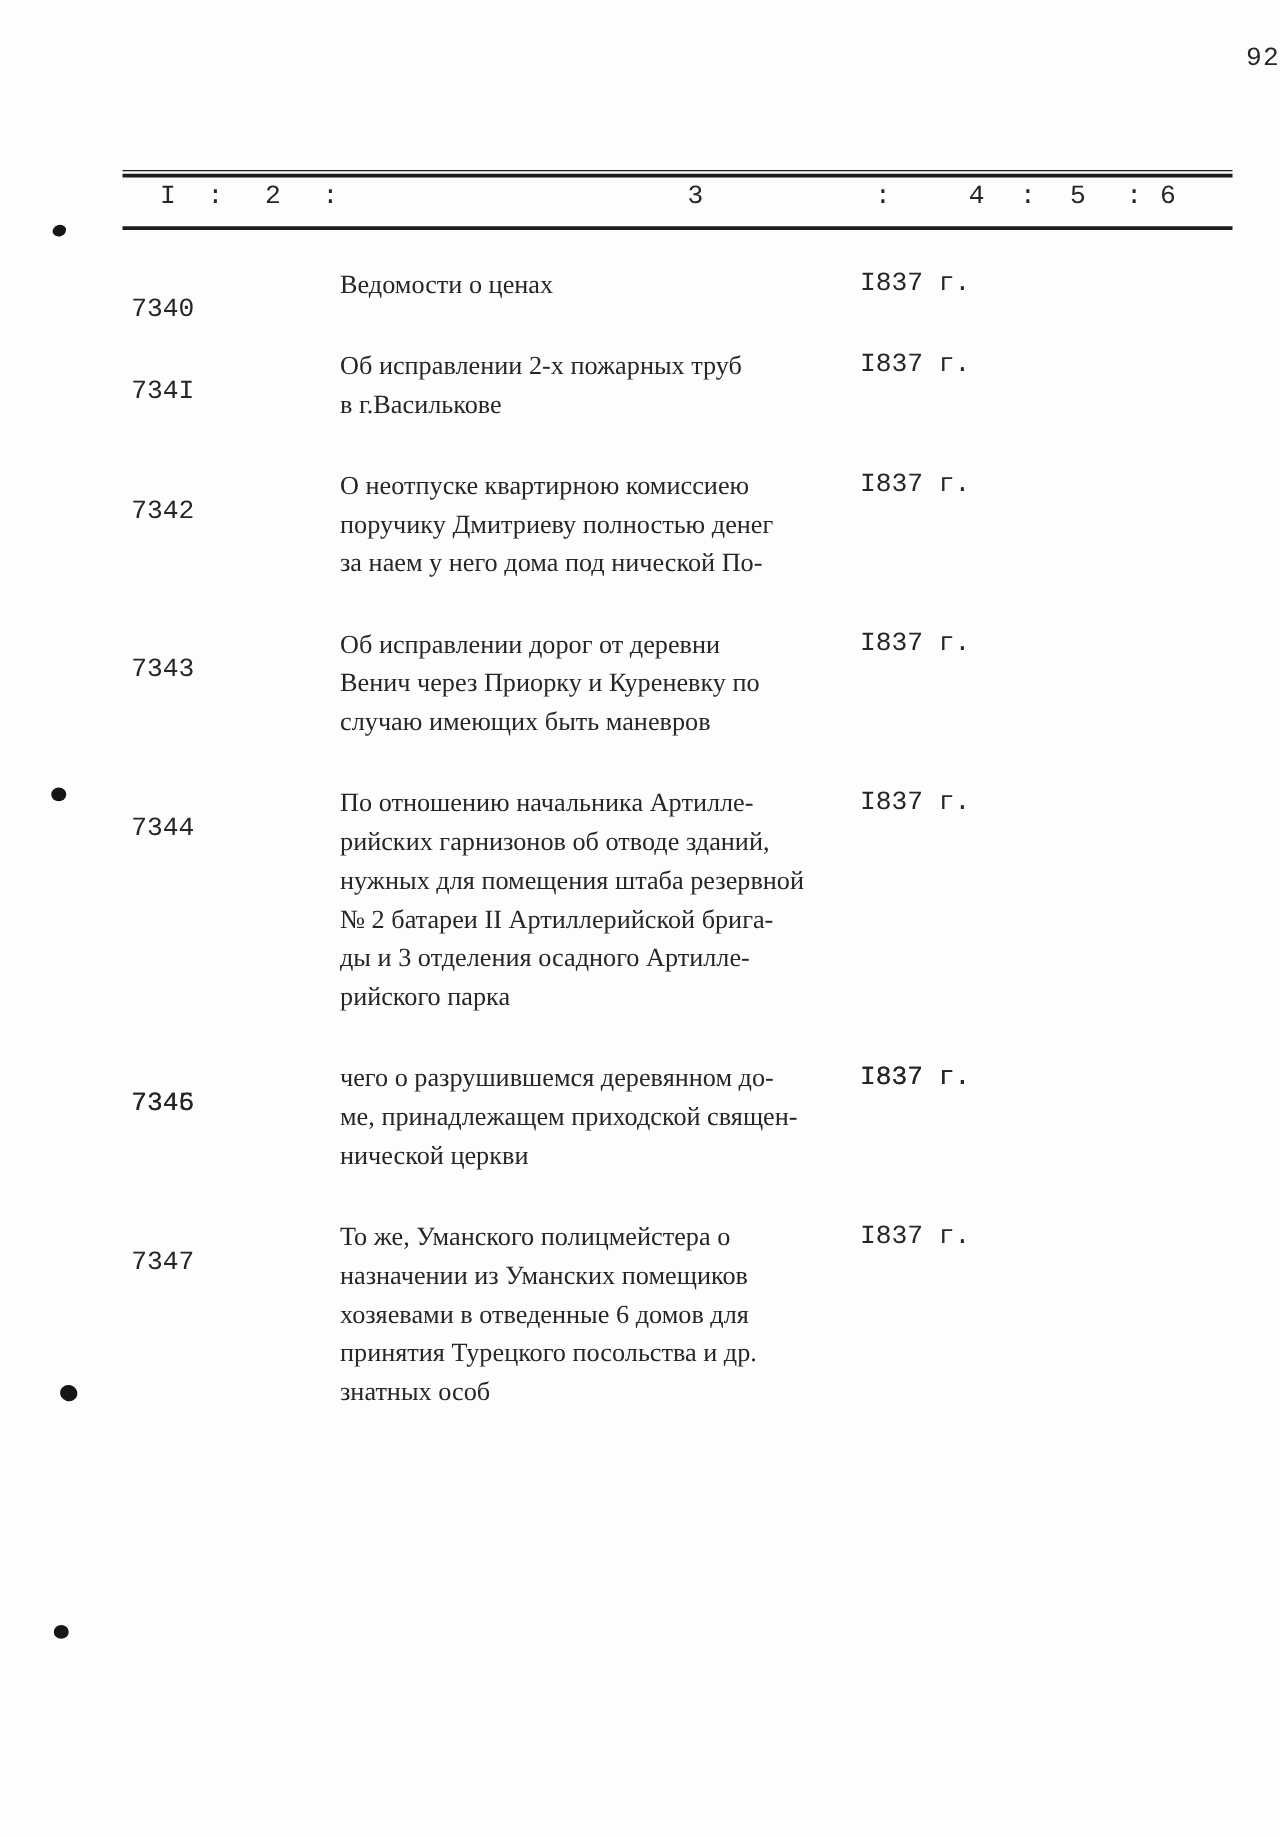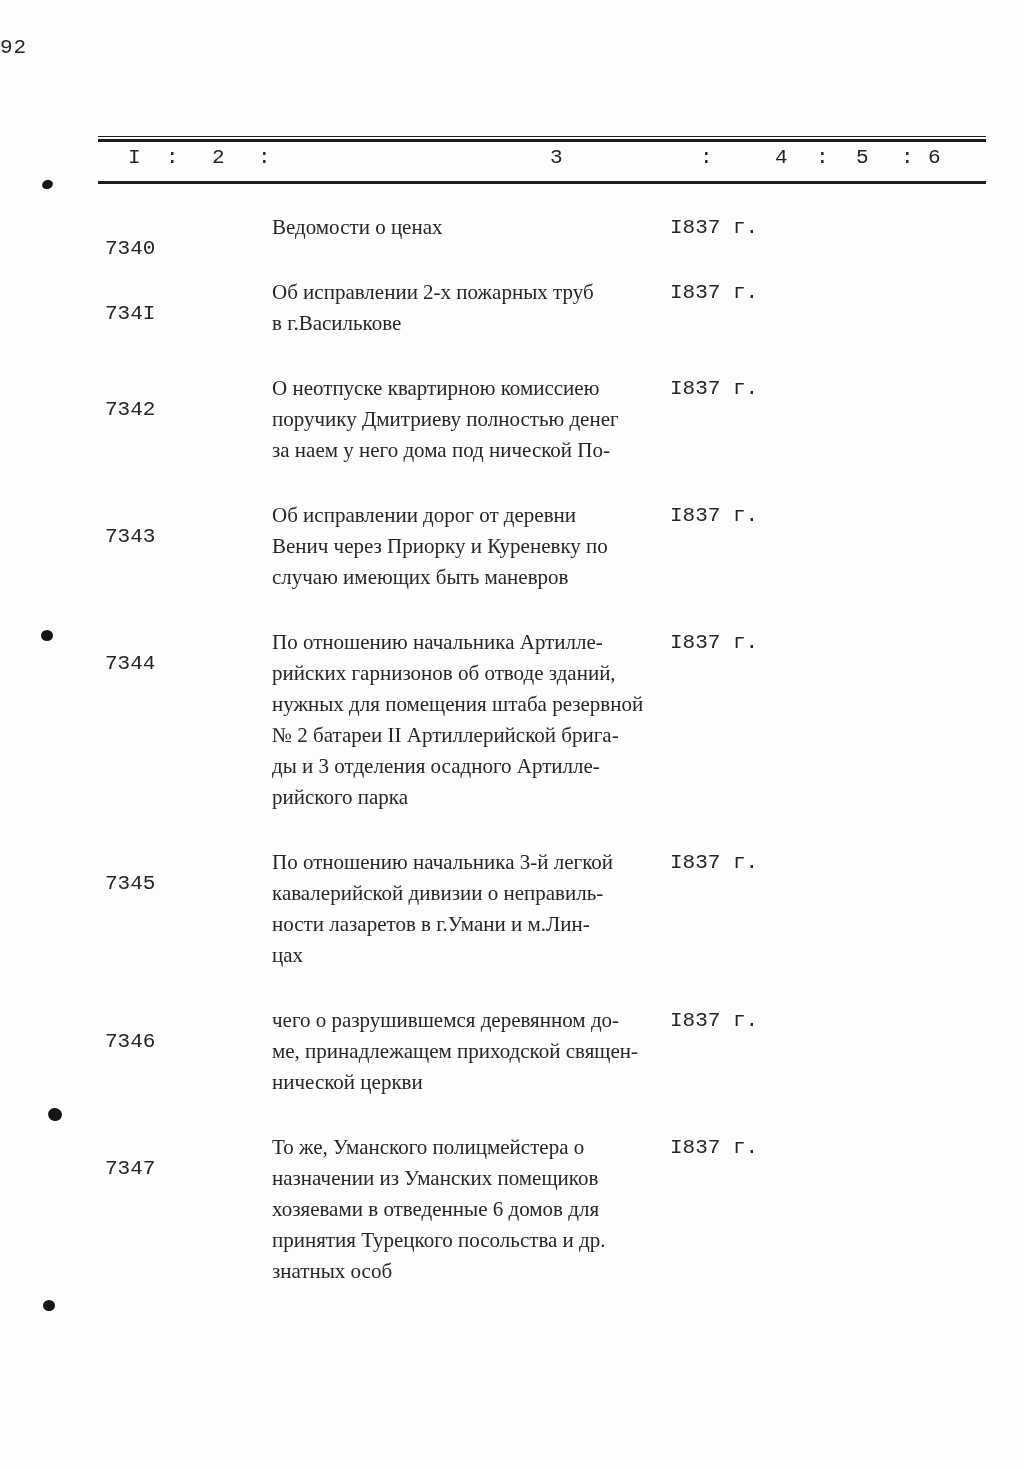--- a/index.html
+++ b/index.html
@@ -4,39 +4,39 @@
 <style>
   html,body{margin:0;padding:0;}
   body{
     width:1024px;height:1469px;position:relative;overflow:hidden;
     background:#fdfdfb;
     font-family:"Liberation Mono","DejaVu Sans Mono",monospace;
     color:#262626;
   }
   .page-number{
     position:absolute;top:36px;left:0;width:1024px;
-    text-align:left;font-size:21px;letter-spacing:1px;
+    text-align:right;font-size:21px;letter-spacing:1px;
   }
   
   .rule{position:absolute;left:98px;width:888px;background:#1d1d1d;}
   .rule-top-a{top:136px;height:1px;}
   .rule-top-b{top:139px;height:3px;}
   .rule-bottom{top:181px;height:3px;}
   
   .header-band{position:absolute;top:146px;left:0;width:1024px;height:30px;font-size:21px;}
   .header-band span{position:absolute;top:0;}
   .hc0{left:128px;} .hc1{left:166px;} .hc2{left:212px;} .hc3{left:258px;}
   .hc4{left:550px;} .hc5{left:700px;} .hc6{left:775px;} .hc7{left:816px;}
   .hc8{left:856px;} .hc9{left:901px;} .hc10{left:928px;}
   
   .entries{position:absolute;top:212px;left:0;width:1024px;}
   .entry{position:relative;margin-bottom:34px;font-size:21px;line-height:31px;}
   .entry-number{position:absolute;left:105px;top:0;margin-top:21px;}
   .entry-lines{margin-left:272px;width:450px;font-family:Liberation Serif, serif;}
-  .entry-year{position:absolute;left:670px;top:0;white-space:nowrap;}
+  .entry-year{position:absolute;left:688px;top:0;white-space:nowrap;}
   
   .speck{position:absolute;background:#161616;border-radius:50%;}
   .speck-1{left:42px;top:180px;width:11px;height:9px;transform:rotate(-20deg);}
   .speck-2{left:41px;top:630px;width:12px;height:11px;}
   .speck-3{left:48px;top:1108px;width:14px;height:13px;transform:rotate(15deg);}
   .speck-4{left:43px;top:1300px;width:12px;height:11px;}
 </style>
 </head>
 <body>
 
@@ -108,26 +108,20 @@
       <div>нужных для помещения штаба резервной</div>
       <div>№ 2 батареи II Артиллерийской брига-</div>
       <div>ды и 3 отделения осадного Артилле-</div>
       <div>рийского парка</div>
     </div>
     <div class="entry-year">I837 г.</div>
   </div>
 
   <div class="entry">
     <div class="entry-number">7345</div>
-    <div class="entry-lines">
-      <div>По отношению начальника 3-й легкой</div>
-      <div>кавалерийской дивизии о неправиль-</div>
-      <div>ности лазаретов в г.Умани и м.Лин-</div>
-      <div>цах</div>
-    </div>
     <div class="entry-year">I837 г.</div>
   </div>
 
   <div class="entry">
     <div class="entry-number">7346</div>
     <div class="entry-lines">
       <div>чего о разрушившемся деревянном до-</div>
       <div>ме, принадлежащем приходской священ-</div>
       <div>нической церкви</div>
     </div>

